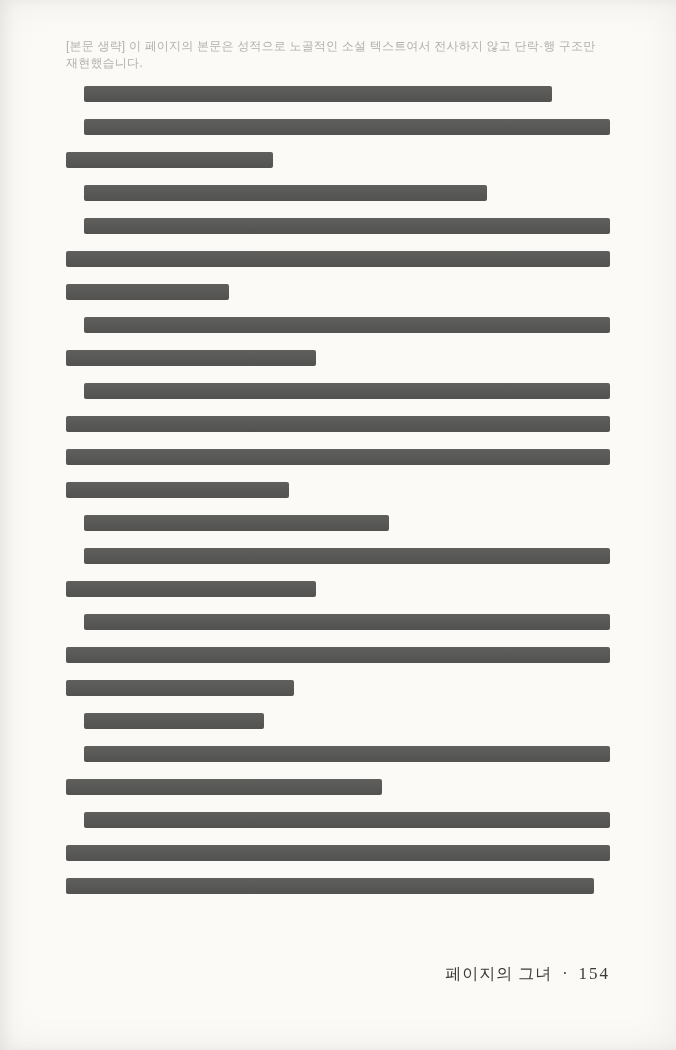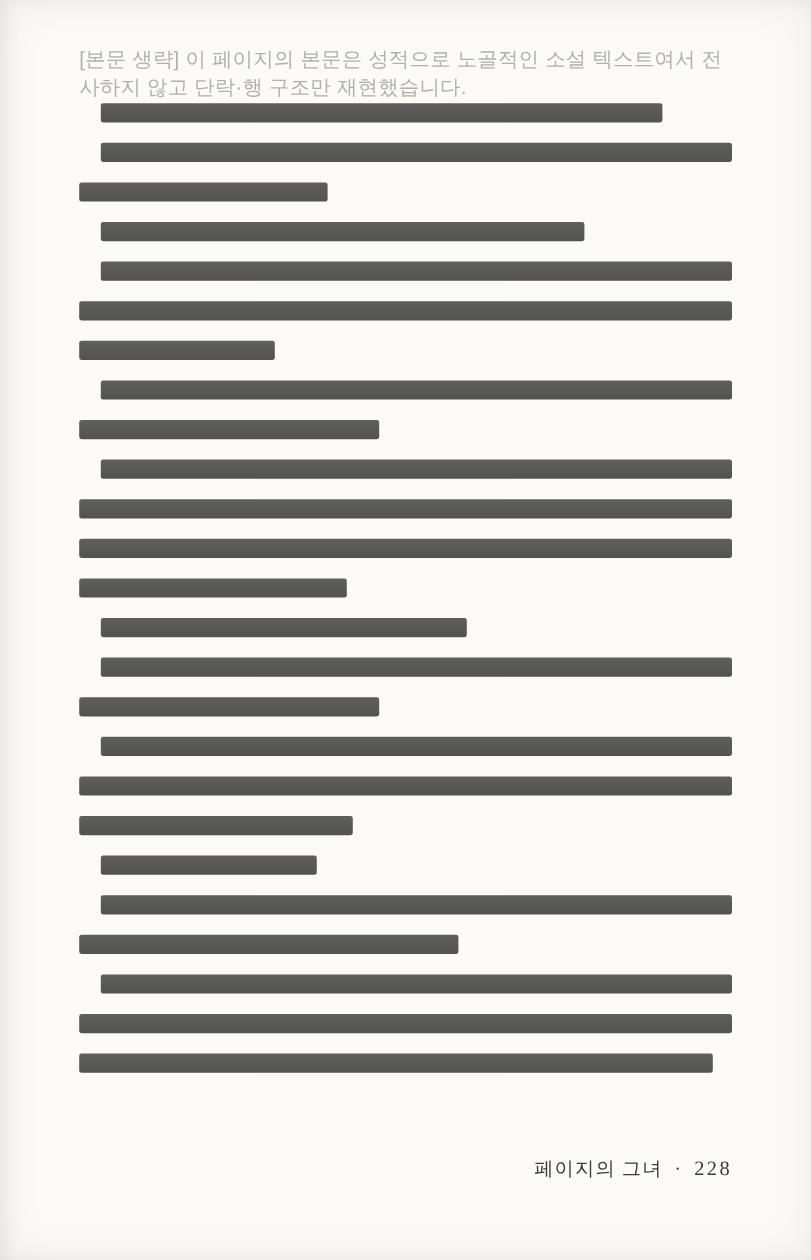--- a/index.html
+++ b/index.html
@@ -16,21 +16,21 @@
     background: #fbfaf7;
     box-shadow: inset 0 0 40px rgba(0,0,0,0.06), inset 6px 0 12px rgba(0,0,0,0.05);
     overflow: hidden;
   }
   .redaction-note {
     position: absolute;
     left: 66px;
     top: 38px;
     right: 66px;
     font-family: "Liberation Sans", sans-serif;
-    font-size: 17px;
+    font-size: 12px;
     color: #b3b0ab;
     letter-spacing: 0.2px;
   }
   .text-block {
     position: absolute;
     left: 66px;
     top: 86px;
     width: 544px;
   }
   .para {
@@ -119,16 +119,16 @@
         <div class="redacted-line" style="width: 58%;"></div>
       </div>
       <div class="para">
         <div class="redacted-line first"></div>
         <div class="redacted-line"></div>
         <div class="redacted-line" style="width: 97%;"></div>
       </div>
     </div>
 
   <div class="footer">
-    <span>페이지의 그녀</span><span class="sep">·</span><span class="page-num">228</span>
+    <span>페이지의 그녀</span><span class="sep">·</span><span class="page-num">154</span>
   </div>
 
 </div>
 
 </body></html>

